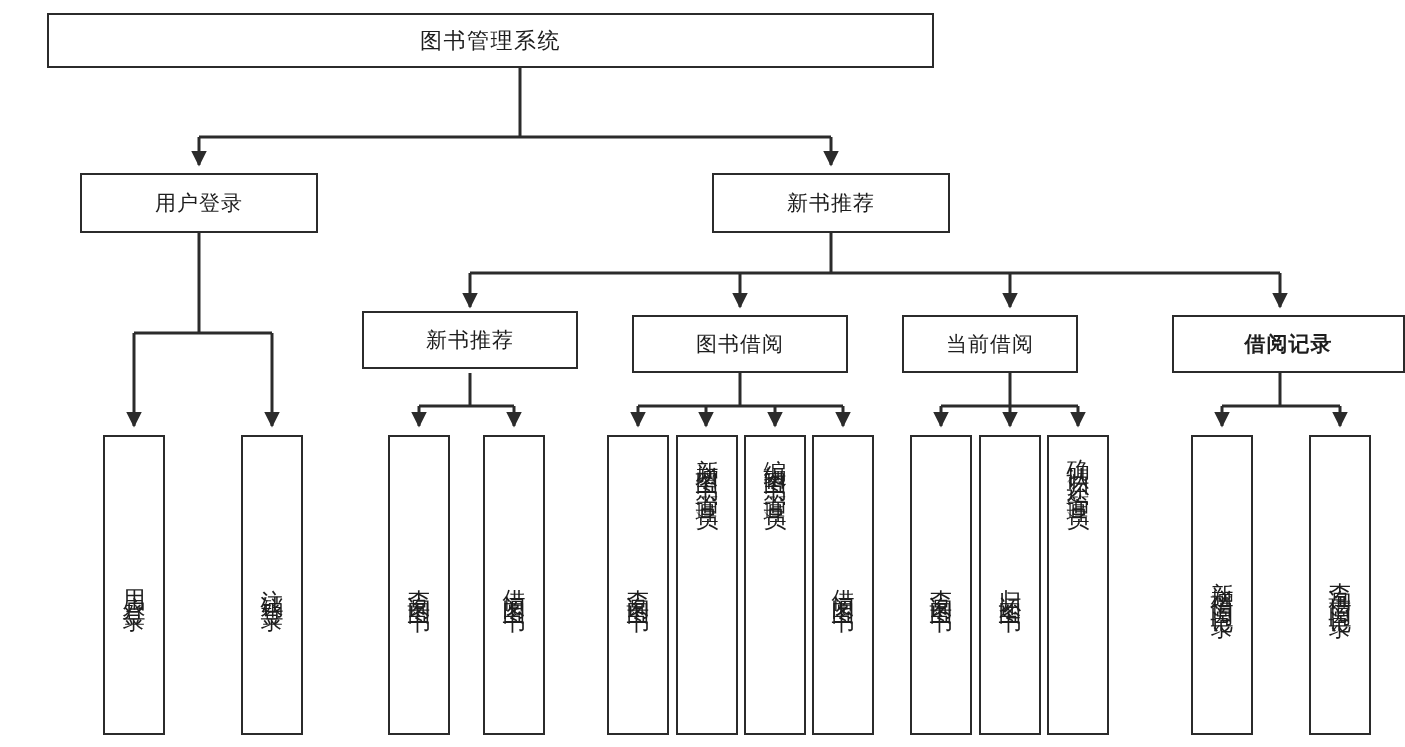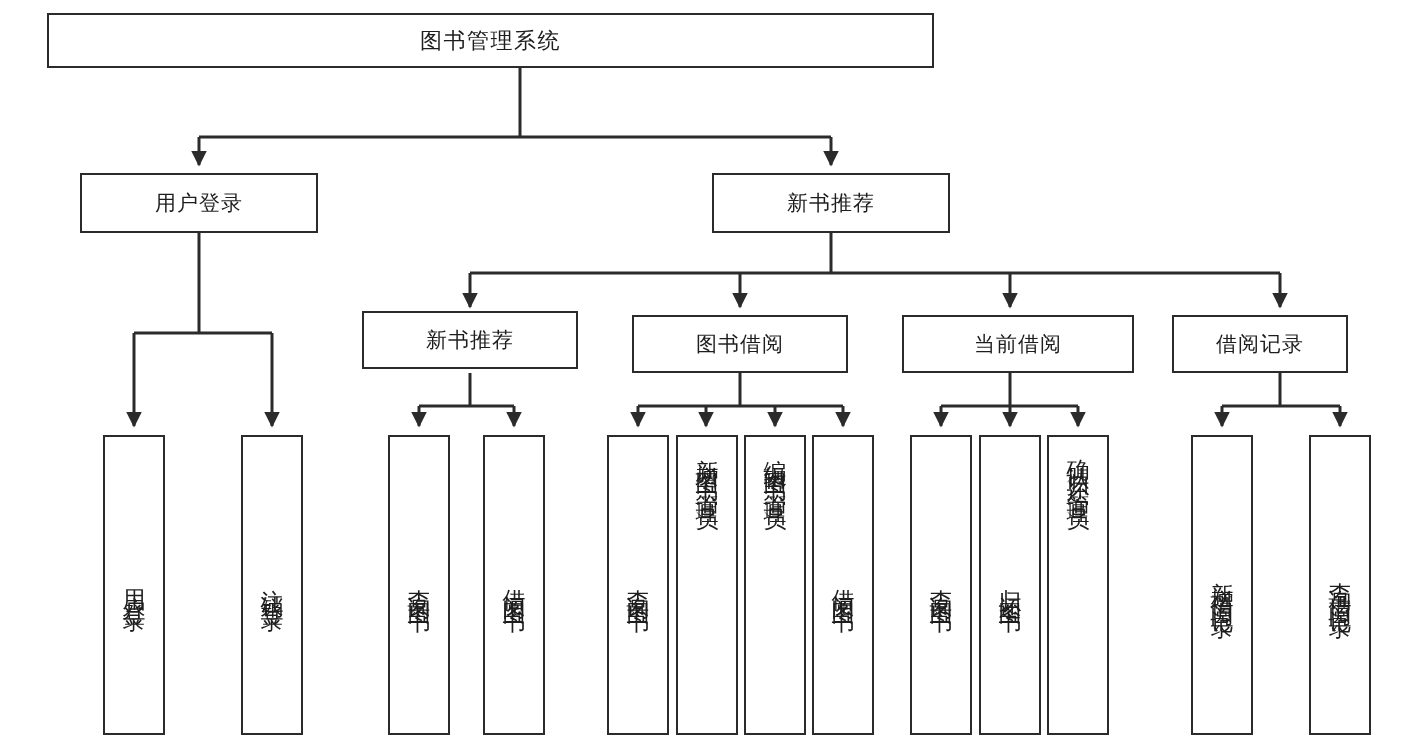--- a/index.html
+++ b/index.html
@@ -146,24 +146,24 @@
   <div class="node horiz" style="left:712px; top:173px; width:238px; height:60px;">
     <span class="label">新书推荐</span>
   </div>
 
   <div class="node horiz" style="left:362px; top:311px; width:216px; height:58px;">
     <span class="label">新书推荐</span>
   </div>
   <div class="node horiz" style="left:632px; top:315px; width:216px; height:58px;">
     <span class="label">图书借阅</span>
   </div>
-  <div class="node horiz" style="left:902px; top:315px; width:232px; height:58px;">
+  <div class="node horiz" style="left:902px; top:315px; width:176px; height:58px;">
     <span class="label">当前借阅</span>
   </div>
-  <div class="node horiz" style="left:1172px; top:315px; width:176px; height:58px;">
+  <div class="node horiz" style="left:1172px; top:315px; width:233px; height:58px;font-weight:bold;">
     <span class="label">借阅记录</span>
   </div>
 
   <div class="node vert" style="left:103px; top:435px; width:62px; height:300px;">
     <span class="label">用户登录</span>
   </div>
   <div class="node vert" style="left:241px; top:435px; width:62px; height:300px;">
     <span class="label">注销登录</span>
   </div>
 

